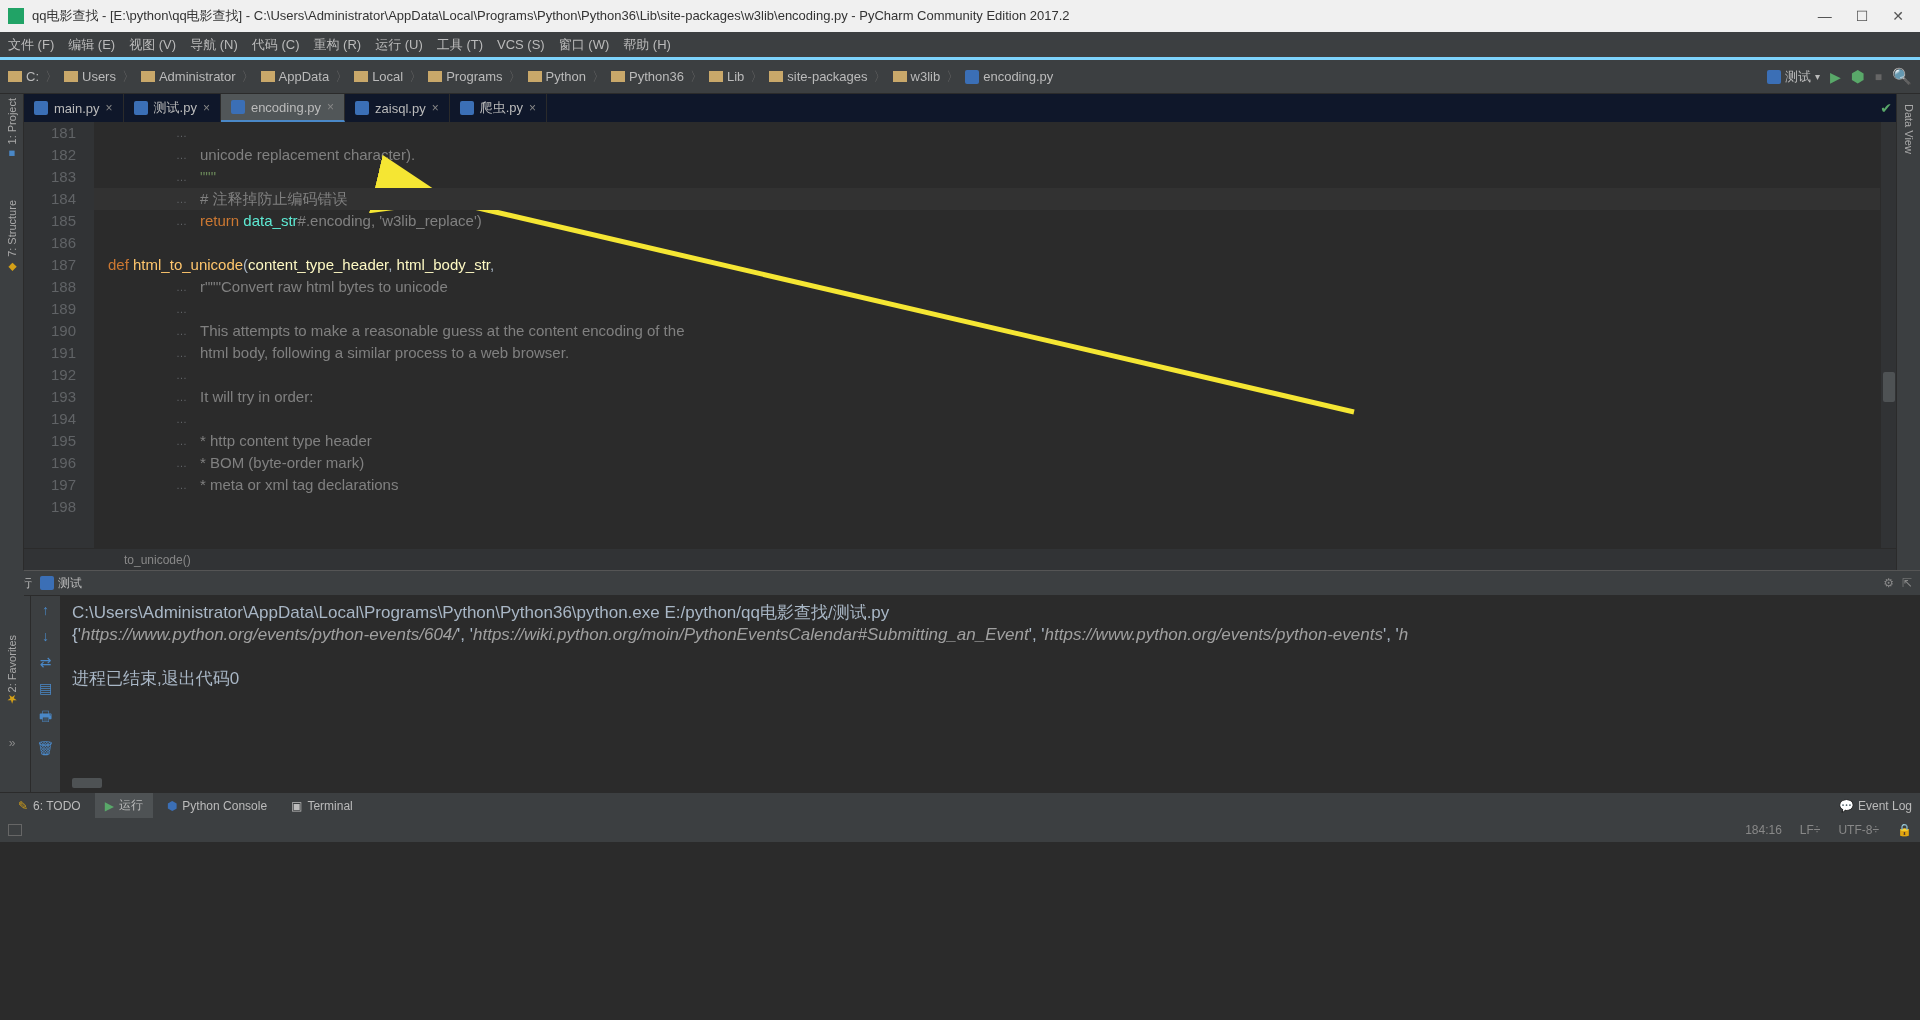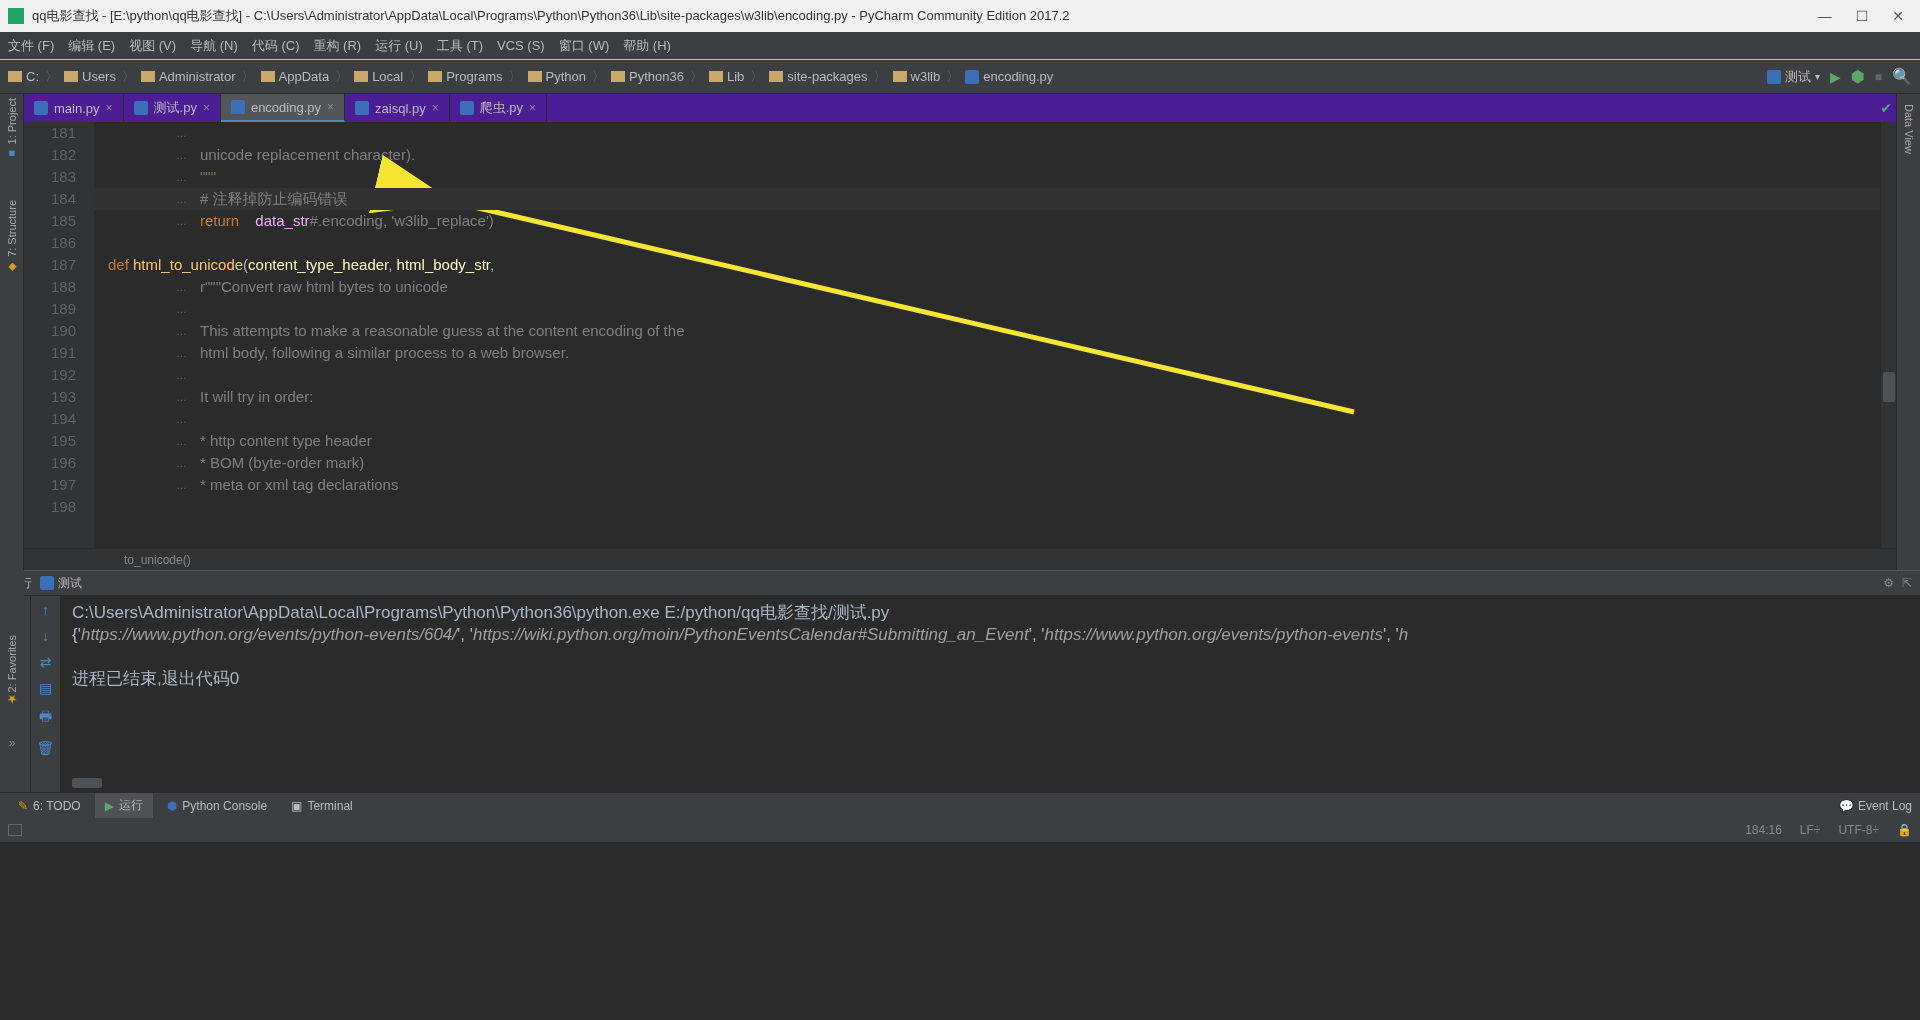--- a/index.html
+++ b/index.html
@@ -6,21 +6,21 @@
 body { background: #2b2b2b; color: #a9b7c6; overflow: hidden; width: 1920px; height: 1020px; position: relative; }
 
 
 .titlebar { height: 32px; background: #f0f0f0; color: #333; display: flex; align-items: center; padding: 0 8px; font-size: 13px; }
 .titlebar-icon { width: 16px; height: 16px; background: #21a366; margin-right: 8px; }
 .titlebar-text { flex: 1; }
 .window-controls { display: flex; gap: 24px; font-size: 14px; color: #555; padding-right:8px;}
 .window-controls span { cursor: pointer; }
 
 
-.menubar { height: 28px; background: #3c3f41; display: flex; align-items: center; padding: 0 8px; font-size: 13px; color: #bbbbbb; border-bottom:1px solid #7dd3fc;}
+.menubar { height: 28px; background: #3c3f41; display: flex; align-items: center; padding: 0 8px; font-size: 13px; color: #bbbbbb; border-bottom:3px solid #7dd3fc;}
 .menubar span { margin-right: 14px; cursor: pointer; }
 
 
 .toolbar { height: 34px; background: #3c3f41; display: flex; align-items: center; padding: 0 8px; font-size: 13px; border-bottom:1px solid #2b2b2b; }
 .breadcrumb { display: flex; align-items: center; gap: 4px; flex: 1; }
 .breadcrumb .folder-icon { width: 14px; height: 11px; background: #c9a86a; display: inline-block; margin-right: 4px; }
 .breadcrumb .py-icon { width:14px;height:14px;display:inline-block;background:#3b6fb6;border-radius:2px;margin-right:4px;position:relative; }
 .breadcrumb-item { display: flex; align-items: center; color: #bbbbbb; cursor:pointer; }
 .breadcrumb-sep { color: #666; margin: 0 2px; }
 .toolbar-right { display: flex; align-items: center; gap: 10px; }
@@ -34,21 +34,21 @@
 
 .main { display: flex; height: 476px; background: #313335; }
 .left-tool-stripe { width: 24px; background: #3c3f41; display: flex; flex-direction: column; align-items: center; padding-top: 4px; gap: 40px; border-right:1px solid #2b2b2b;}
 .left-tool-stripe .vlabel { writing-mode: vertical-rl; transform: rotate(180deg); font-size: 11px; color: #aaa; cursor:pointer; display:flex; align-items:center; gap:4px;}
 .right-tool-stripe { width: 24px; background: #3c3f41; display:flex;flex-direction:column;align-items:center;padding-top:10px;border-left:1px solid #2b2b2b;}
 .right-tool-stripe .vlabel { writing-mode: vertical-rl; font-size: 11px; color: #aaa; cursor:pointer;}
 
 .editor-area { flex: 1; display: flex; flex-direction: column; position:relative;}
 
 
-.tabs { height: 28px; background: #4c1d95; display: flex; align-items: stretch; font-size: 13px; }
+.tabs { height: 28px; background: #0f172a; display: flex; align-items: stretch; font-size: 13px; }
 .tab { display: flex; align-items: center; padding: 0 10px; gap: 6px; color: #bbbbbb; border-right: 1px solid #2b2b2b; cursor:pointer; }
 .tab.active { background: #515658; border-bottom: 2px solid #4a88c7; }
 .tab .py-icon-t { width: 14px; height: 14px; background: #3b6fb6; border-radius:2px; }
 .tab .close { color: #888; font-size: 12px; }
 .tabs-gutter-right { margin-left:auto; width:20px; display:flex; align-items:center; justify-content:center;}
 .tabs-gutter-right .check { color:#59a869; font-size:14px;}
 
 
 .editor { flex: 1; display: flex; background: #2b2b2b; font-family: Consolas, monospace; font-size: 15px; position: relative; overflow:hidden;}
 .gutter { width: 70px; text-align: right; padding-right: 18px; color: #606366; background: #313335; user-select:none;}
@@ -56,21 +56,21 @@
 .code { flex: 1; position: relative; }
 .code-line { height: 22px; line-height: 22px; white-space: pre; padding-left: 30px; }
 .code-line.hl { background: #323232; position:relative;}
 .fold-dots { position:absolute; left:4px; color:#606366; font-size:11px;}
 .kw { color: #cc7832; }
 .fn { color: #ffc66d; }
 .param { color: #fef9c3; }
 .str-green { color: #6a8759; }
 .comment { color: #808080; }
 .none { color: #cc7832; }
-.self-ref { color:#f0abfc;margin-left:12px;}
+.self-ref { color:#5eead4;}
 
 
 .arrow-svg { position: absolute; top: 0; left: 0; pointer-events: none; }
 
 
 .editor-scroll { width:16px; background:#313335; position:relative;border-left:1px solid #2b2b2b;}
 .editor-scroll .thumb { position:absolute; top:250px; width:12px; left:2px; height:30px; background:#4e5254; border-radius:2px;}
 
 
 .code-crumb {height:22px; background:#313335; padding-left:100px; font-size:12px; color:#888; display:flex;align-items:center;border-top:1px solid #2b2b2b;}

